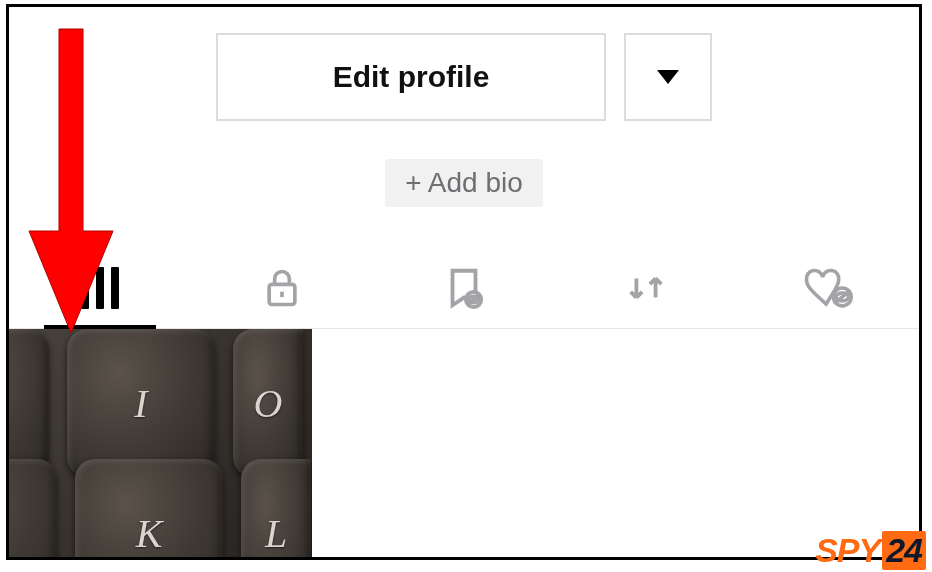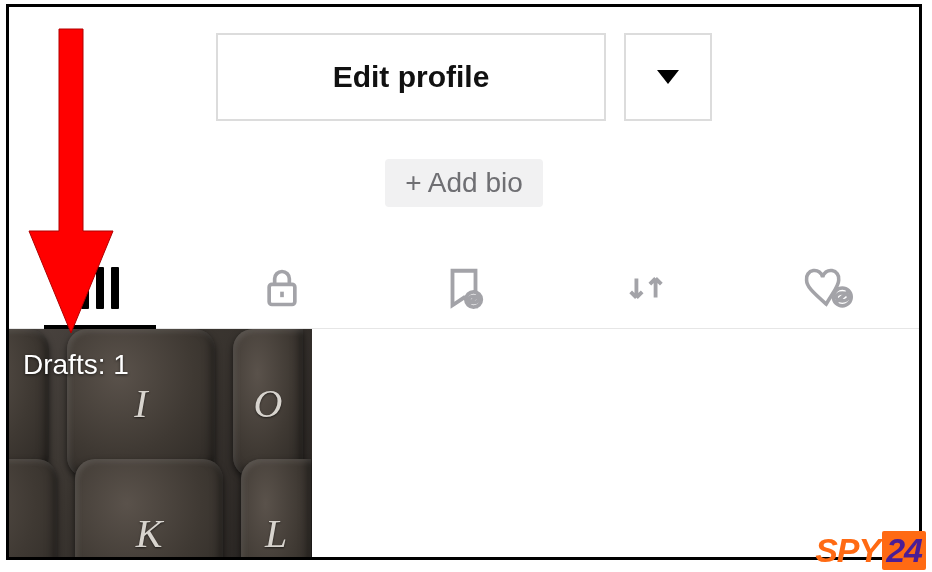--- a/index.html
+++ b/index.html
@@ -191,21 +191,21 @@
     font-family: Arial, sans-serif;
     font-size: 34px;
     font-weight: 900;
     font-style: italic;
     letter-spacing: -1px;
     display: flex;
     align-items: baseline;
   }
   .watermark .p1 { color: #ff6a13; }
   .watermark .p2 {
-    color: #4c1d95;
+    color: #0f172a;
     background: #ff6a13;
     padding: 0 4px;
     margin-left: 2px;
     border-radius: 2px;
     font-style: italic;
   }
 </style>
 </head>
 <body>
 
@@ -281,21 +281,20 @@
           <div class="key half" data-letter=""></div>
           <div class="key" data-letter="I"></div>
           <div class="key halfR" data-letter="O"></div>
         </div>
         <div class="krow bot">
           <div class="key" data-letter="J"></div>
           <div class="key" data-letter="K"></div>
           <div class="key halfR" data-letter="L"></div>
         </div>
       </div>
-      <div class="draft-label">Drafts: 1</div>
     </div>
   </div>
 
 </div>
 
 <div class="watermark">
   <span class="p1">SPY</span>
   <span class="p2">24</span>
 </div>
 

